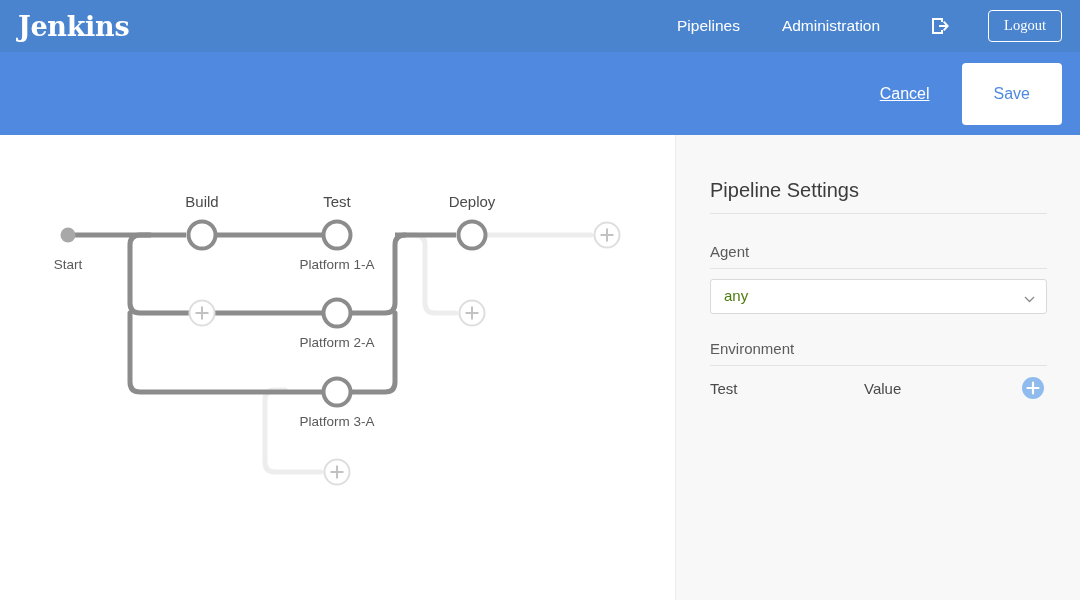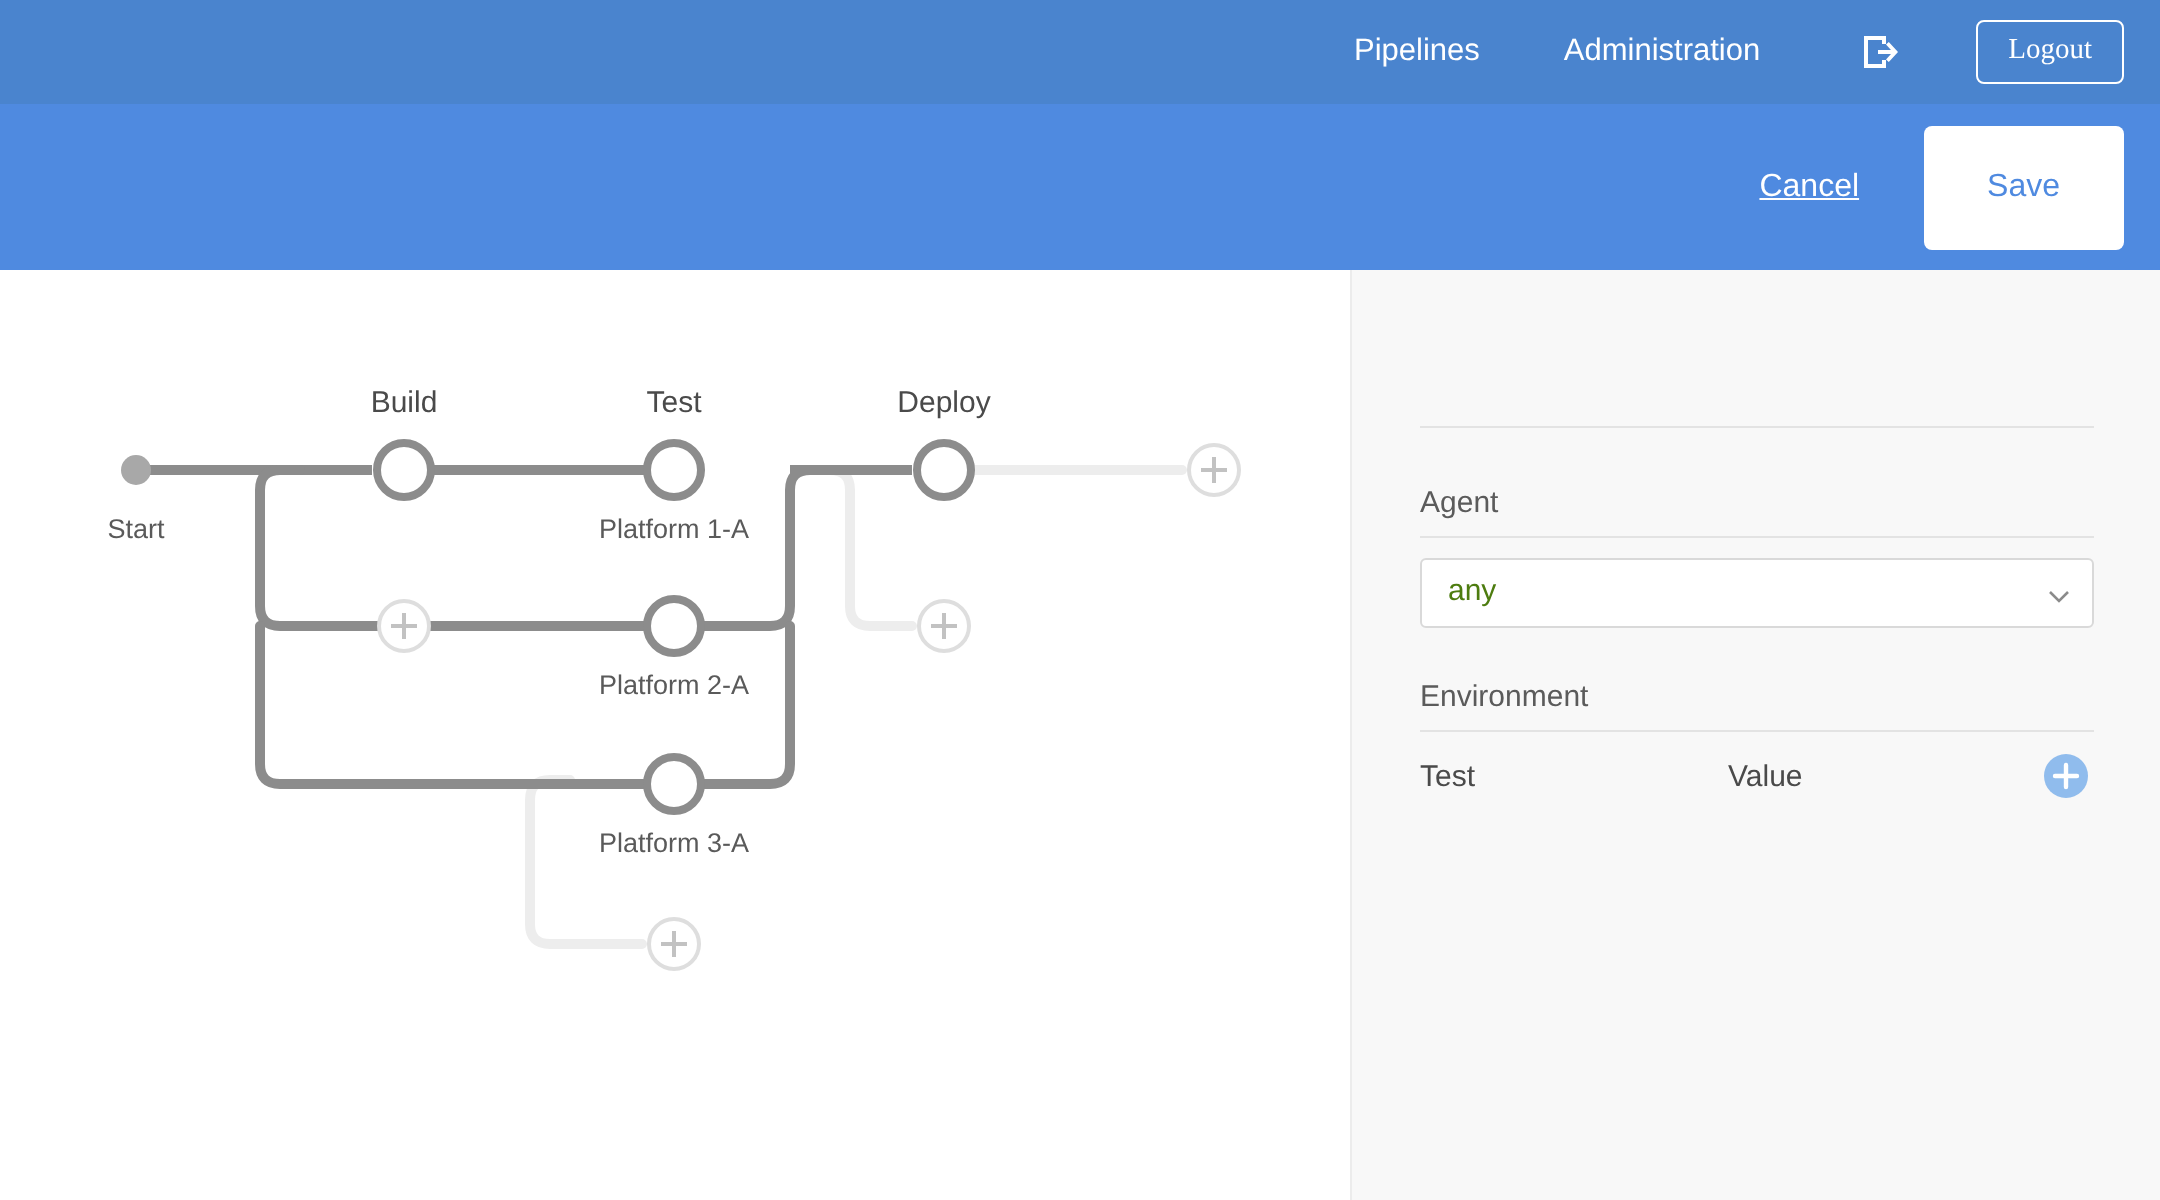--- a/index.html
+++ b/index.html
@@ -174,20 +174,21 @@
   .add-env-btn {
     position: absolute;
     left: 1022px; top: 377px;
     width: 22px; height: 22px;
   }
 </style>
 </head>
 <body>
 
 <div class="topbar">
+  <div class="brand">Jenkins</div>
   <div class="nav-spacer"></div>
   <div class="nav-link">Pipelines</div>
   <div class="nav-link last">Administration</div>
   <span class="signout-icon">
     <svg width="24" height="24" viewBox="0 0 24 24">
       <path d="M4 4 H15 V8 H13 V6 H6 V18 H13 V16 H15 V20 H4 Z" fill="#ffffff"></path>
       <path d="M11 11 H17.5 L15 8.2 L16.4 7 L21 12 L16.4 17 L15 15.8 L17.5 13 H11 Z" fill="#ffffff"></path>
     </svg>
   </span>
   <div class="logout-btn">Logout</div>
@@ -252,20 +253,21 @@
   <div class="glabel" style="left:202px; top:58px;">Build</div>
   <div class="glabel" style="left:337px; top:58px;">Test</div>
   <div class="glabel" style="left:472px; top:58px;">Deploy</div>
   <div class="glabel small" style="left:337px; top:122px;">Platform 1-A</div>
   <div class="glabel small" style="left:337px; top:200px;">Platform 2-A</div>
   <div class="glabel small" style="left:337px; top:279px;">Platform 3-A</div>
 </div>
 
 <div class="sidebar">
 
+  <div class="panel-title">Pipeline Settings</div>
   <div class="rule" style="top:78px;"></div>
 
   <div class="field-label" style="top:108px;">Agent</div>
   <div class="rule" style="top:133px;"></div>
 
   <div class="select-box">
     <span class="select-value">any</span>
     <span class="chevron">
       <svg width="11" height="11" viewBox="0 0 11 11">
         <path d="M1 3 L5.5 7.5 L10 3" fill="none" stroke="#8b8b8b" stroke-width="1.3"></path>

